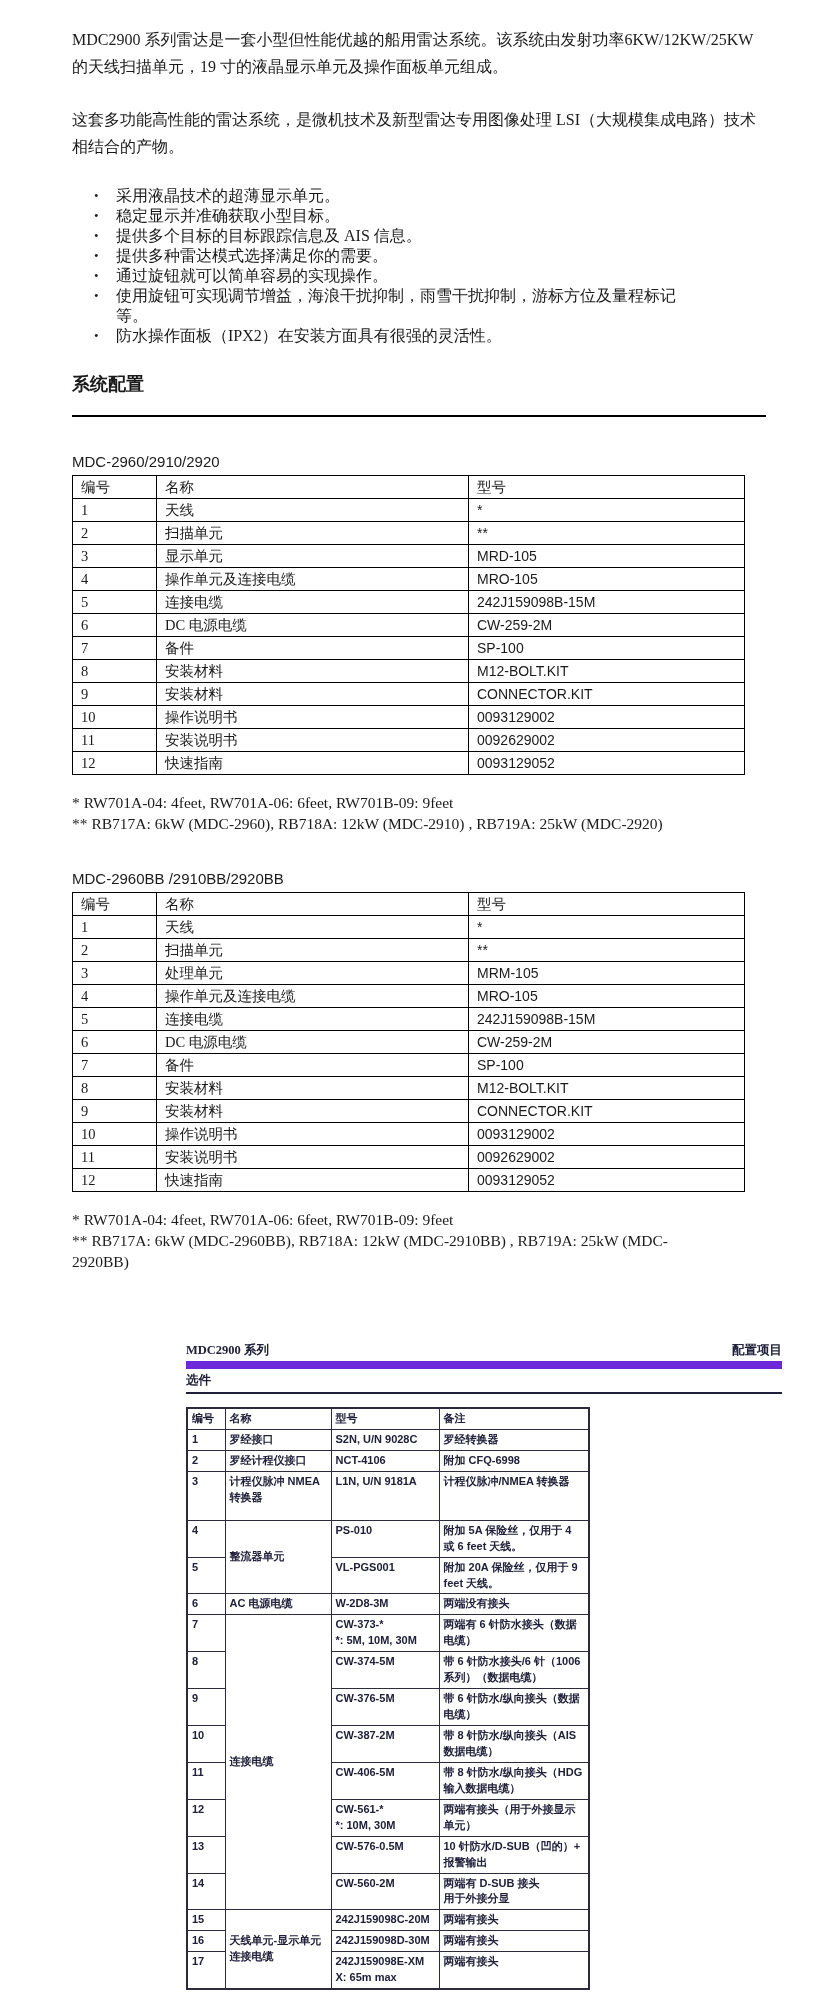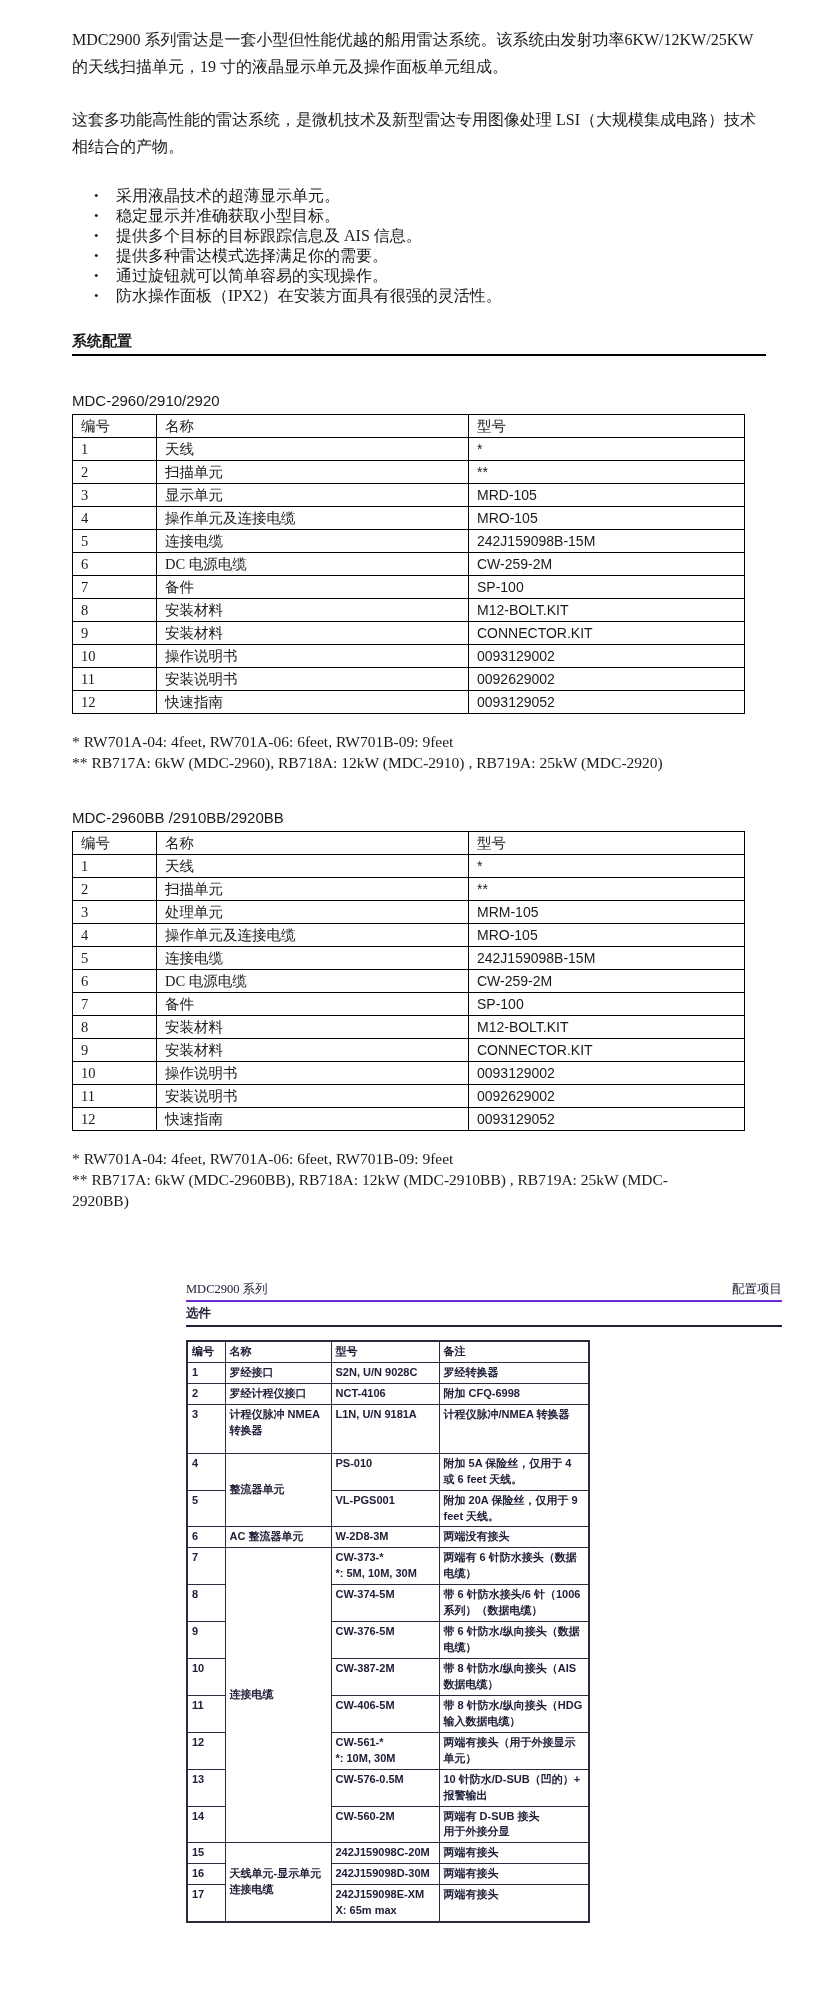--- a/index.html
+++ b/index.html
@@ -11,23 +11,23 @@
   }
   .content { padding:26px 64px 0 72px; }
 
   .para { font-size:16px; line-height:27px; margin:0 0 26px 0; }
 
   ul.features { list-style:none; margin:16px 0 12px 0; padding:0 0 0 44px; width:560px; }
   ul.features li { position:relative; font-size:16px; line-height:20px; margin:0; padding:0; }
   ul.features li::before { content:"\2022"; position:absolute; left:-22px; top:0; font-size:13px; }
 
   .sec-head {
-    margin-top:26px; padding-bottom:3px;
+    margin-top:26px; padding-bottom:19px;
     border-bottom:2px solid #000;
-    font-size:15px; font-weight:bold;
+    font-size:18px; font-weight:bold;
   }
 
   .cfg-title { font-family:"Liberation Sans","DejaVu Sans",sans-serif; font-size:15px; margin:36px 0 5px 0; }
 
   table.cfg { border-collapse:collapse; table-layout:fixed; width:672px; }
   table.cfg col.c-no    { width:84px; }
   table.cfg col.c-name  { width:312px; }
   table.cfg col.c-model { width:276px; }
   table.cfg th, table.cfg td {
     border:1px solid #000; height:22px; padding:0 8px;
@@ -35,22 +35,22 @@
   }
   table.cfg td.md { font-family:"Liberation Sans","DejaVu Sans",sans-serif; font-size:14px; }
 
   .fnotes { font-family:Liberation Serif, serif; font-size:15.5px; line-height:21px; width:620px; margin-top:17px; }
   .fnotes p { margin:0; }
 
   
   .page2 { margin:70px 0 0 114px; width:596px; color:#20203a; }
   .p2-header {
     display:flex; justify-content:space-between; align-items:flex-end;
-    font-size:12.5px; font-weight:normal;
-    border-bottom:2px solid #6d28d9; padding-bottom:2px;
+    font-size:12.5px; font-weight:bold;
+    border-bottom:8px solid #6d28d9; padding-bottom:2px;
   }
   .p2-sub {
     margin-top:3px; font-size:12.5px; font-weight:bold;
     border-bottom:2px solid #20203a; padding-bottom:3px;
   }
   table.opt {
     margin-top:13px; border-collapse:collapse; table-layout:fixed;
     font-family:"Liberation Sans","DejaVu Sans",sans-serif;
     font-size:11px; font-weight:bold; line-height:1.45;
     border:2px solid #2b2b3d;
@@ -73,20 +73,21 @@
 
   <p class="para">MDC2900 系列雷达是一套小型但性能优越的船用雷达系统。该系统由发射功率6KW/12KW/25KW 的天线扫描单元，19 寸的液晶显示单元及操作面板单元组成。</p>
   <p class="para">这套多功能高性能的雷达系统，是微机技术及新型雷达专用图像处理 LSI（大规模集成电路）技术相结合的产物。</p>
 
   <ul class="features">
     <li>采用液晶技术的超薄显示单元。</li>
     <li>稳定显示并准确获取小型目标。</li>
     <li>提供多个目标的目标跟踪信息及 AIS 信息。</li>
     <li>提供多种雷达模式选择满足你的需要。</li>
     <li>通过旋钮就可以简单容易的实现操作。</li>
+    <li>使用旋钮可实现调节增益，海浪干扰抑制，雨雪干扰抑制，游标方位及量程标记等。</li>
     <li>防水操作面板（IPX2）在安装方面具有很强的灵活性。</li>
   </ul>
 
   <div class="sec-head">系统配置</div>
 
   <div class="cfg-title">MDC-2960/2910/2920</div>
   <table class="cfg">
     <colgroup>
         <col class="c-no">
         <col class="c-name">
@@ -290,21 +291,21 @@
         <td>PS-010</td>
         <td>附加 5A 保险丝，仅用于 4 或 6 feet 天线。</td>
       </tr>
       <tr>
         <td>5</td>
         <td>VL-PGS001</td>
         <td>附加 20A 保险丝，仅用于 9 feet 天线。</td>
       </tr>
       <tr>
         <td>6</td>
-        <td>AC 整流器单元</td>
+        <td>AC 电源电缆</td>
         <td>W-2D8-3M</td>
         <td>两端没有接头</td>
       </tr>
       <tr>
         <td>7</td>
         <td class="vmid" rowspan="8">连接电缆</td>
         <td>CW-373-*
 *: 5M, 10M, 30M</td>
         <td>两端有 6 针防水接头（数据电缆）</td>
       </tr>

